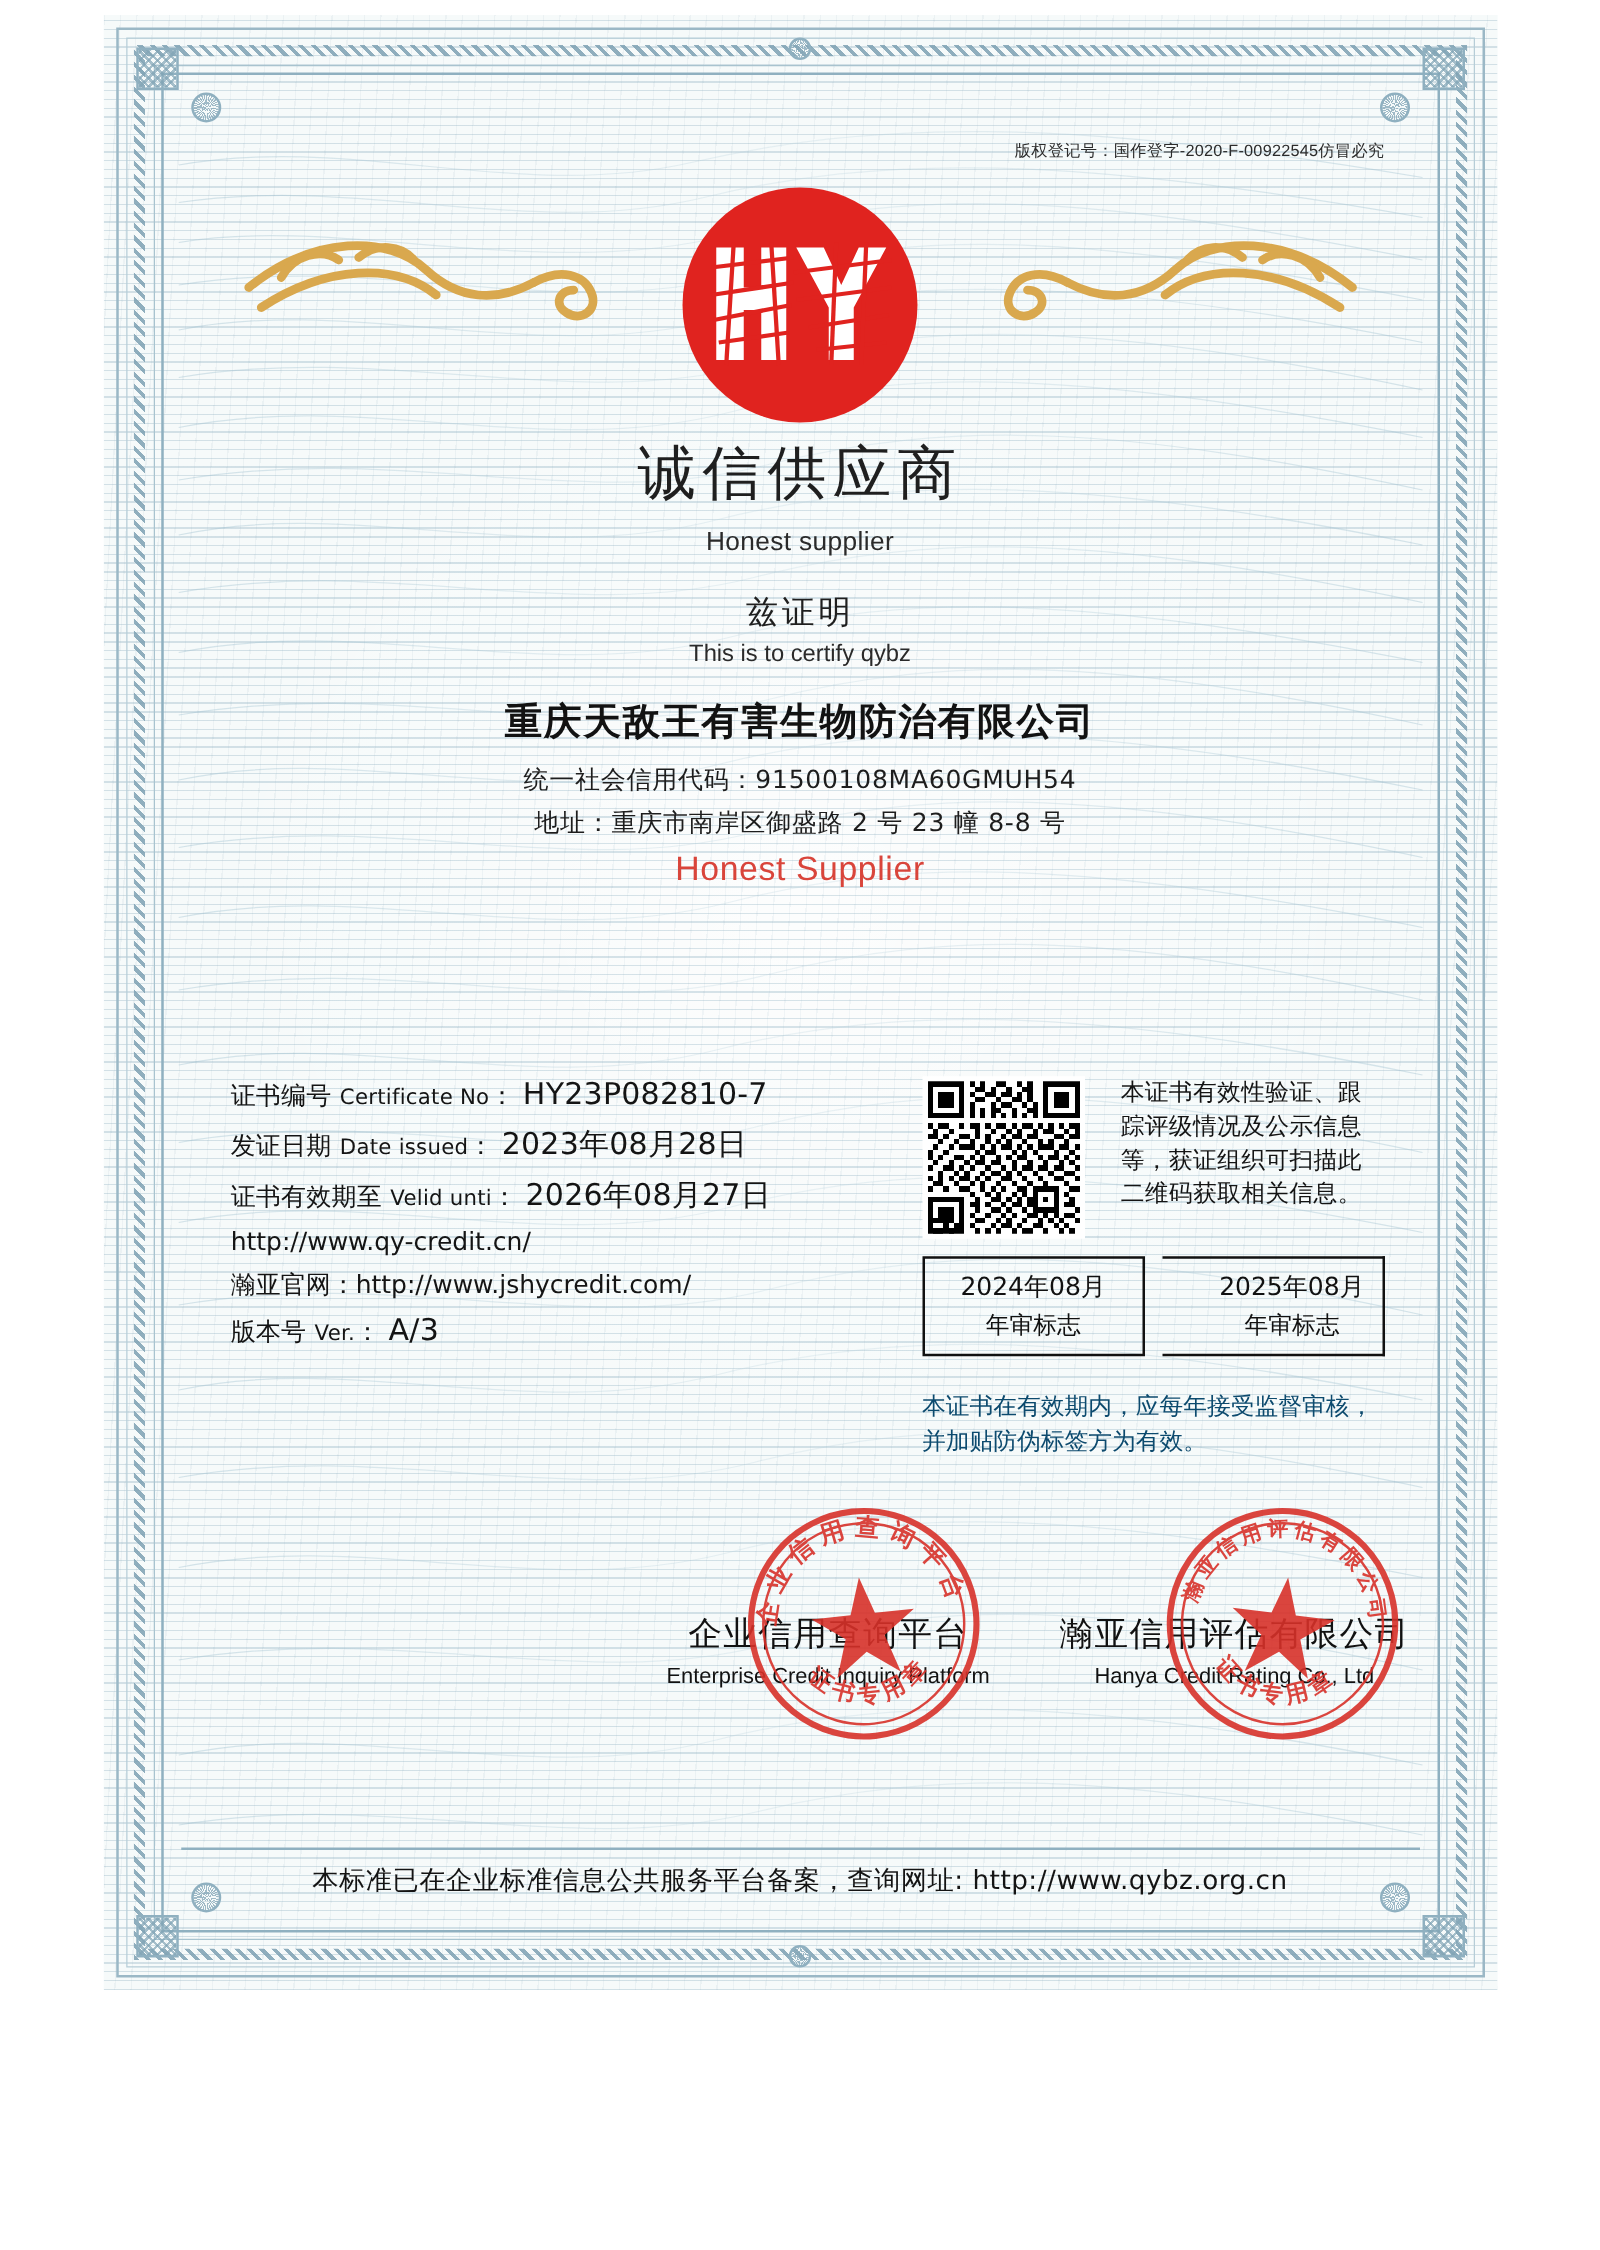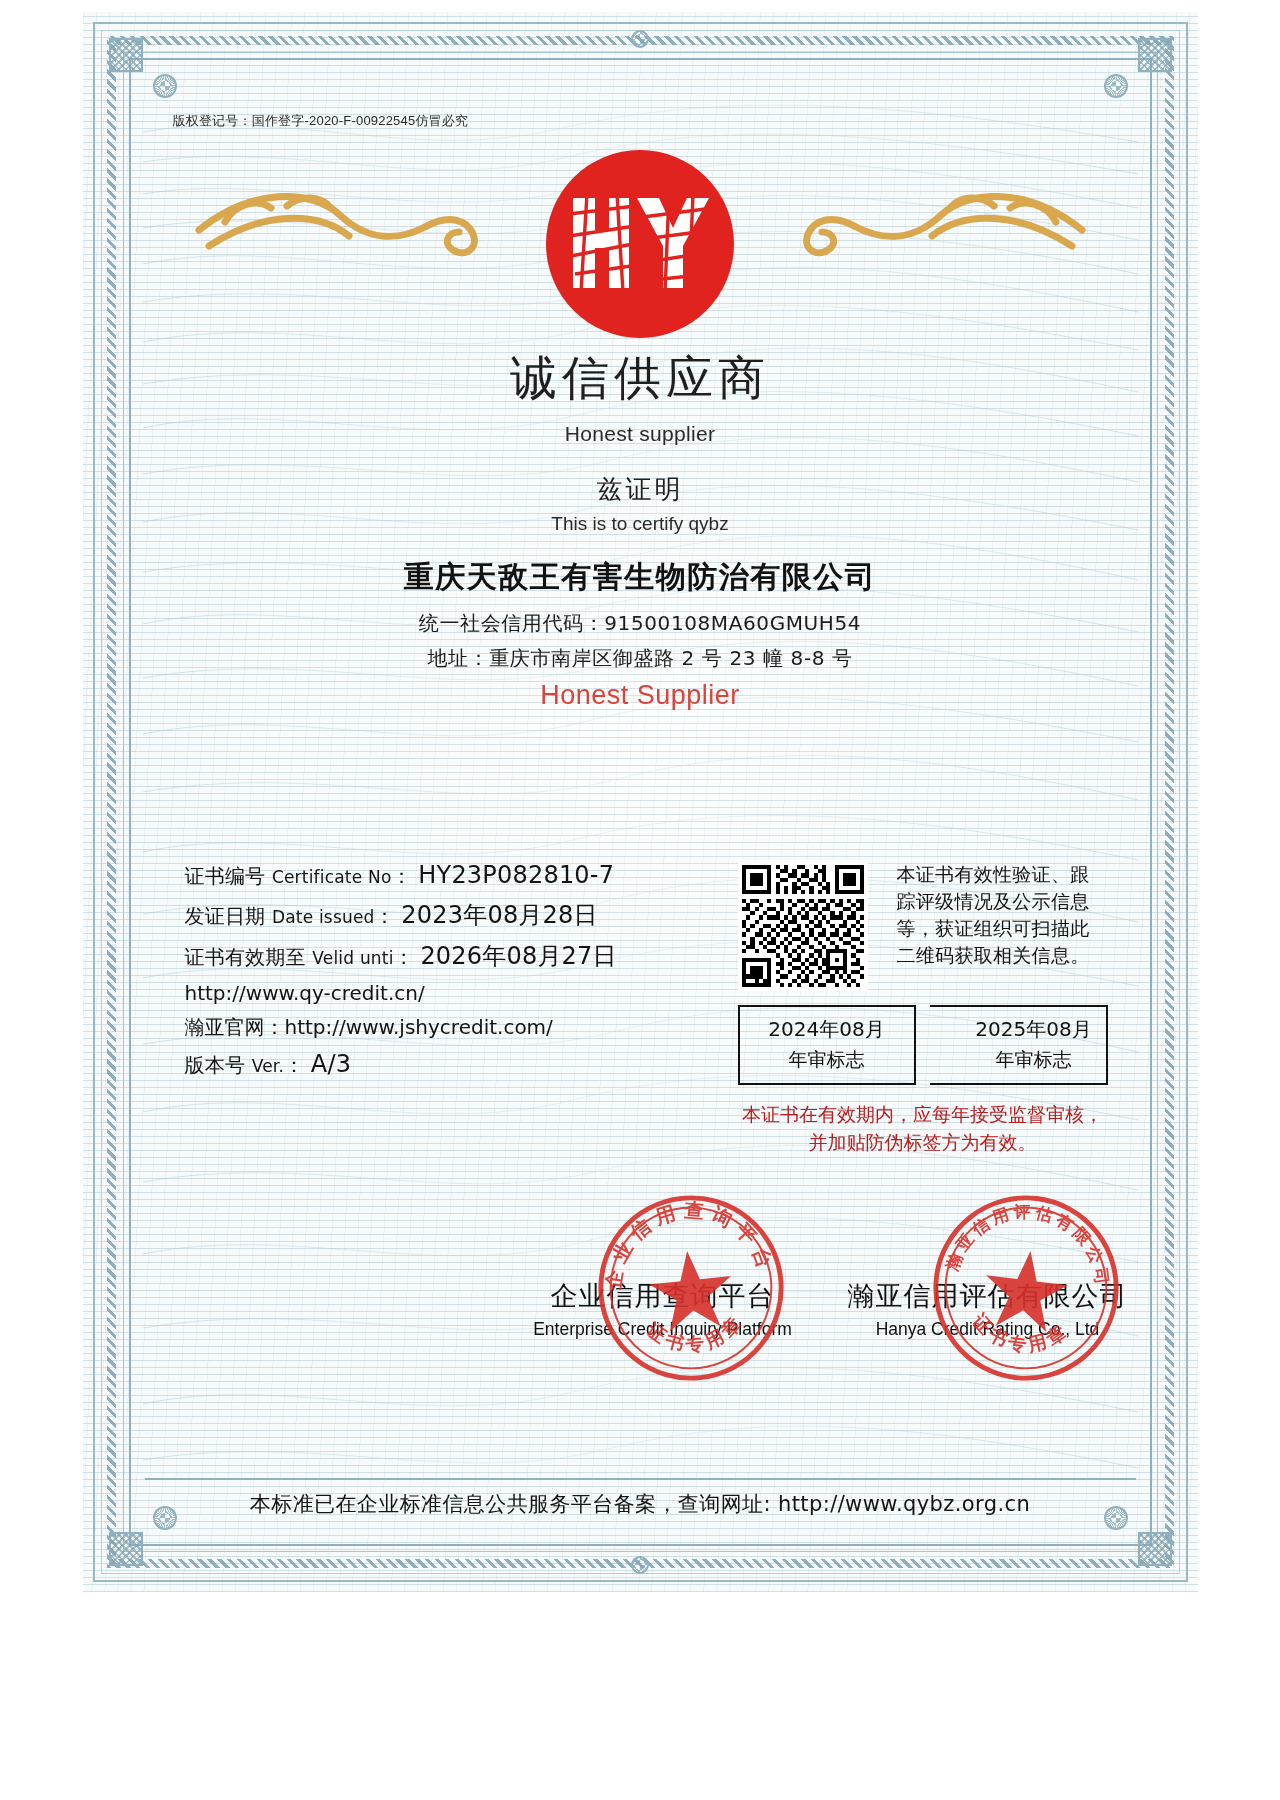--- a/index.html
+++ b/index.html
@@ -96,21 +96,21 @@
   }
 
   
   .content {
     position: absolute;
     inset: 52px;
     padding: 0 38px;
   }
 
   .copyright-line {
-    text-align: left;
+    text-align: right;
     font-size: 13px;
     color: #2b2b2b;
     letter-spacing: 0.2px;
     margin-top: 48px;
     position: relative;
     z-index: 5;
   }
 
   
   .logo-row {
@@ -269,25 +269,25 @@
     width: 178px;
     border: 2px solid #111;
     padding: 9px 4px 10px 4px;
     text-align: center;
     font-family: "DejaVu Sans", sans-serif;
   }
   .stamp-box + .stamp-box { border-left: none; padding-left: 36px; }
   .stamp-box .yr { font-size: 20px; color: #111; }
   .stamp-box .sub { font-size: 19px; color: #111; margin-top: 4px; }
   .right-note {
-    margin-top: 16px;
+    margin-top: 27px;
     font-size: 19px;
     line-height: 1.45;
-    text-align: center;
-    color: #b91c1c;
+    text-align: left;
+    color: #0c4a6e;
     font-family: "DejaVu Sans", sans-serif;
   }
 
   
   .seals {
     position: relative;
     height: 210px;
     margin-top: 34px;
     z-index: 5;
   }

